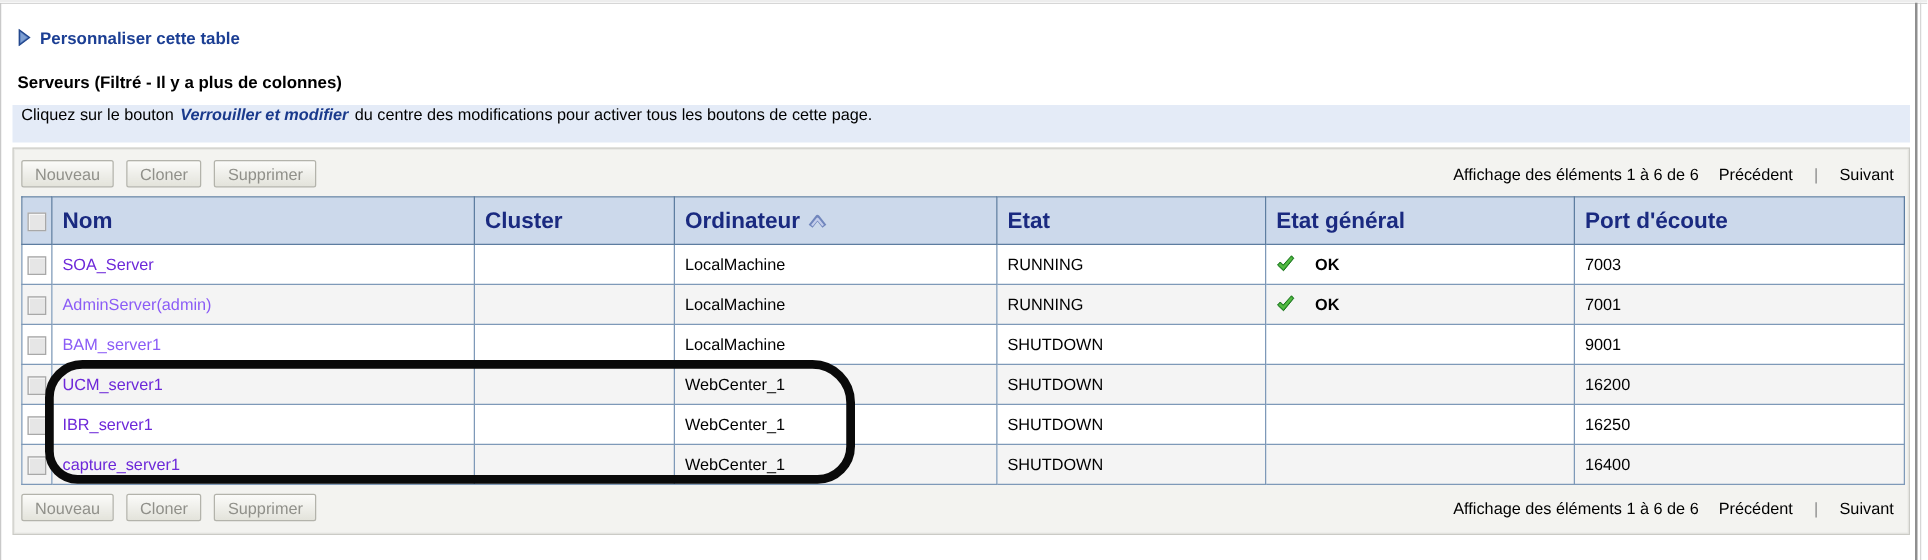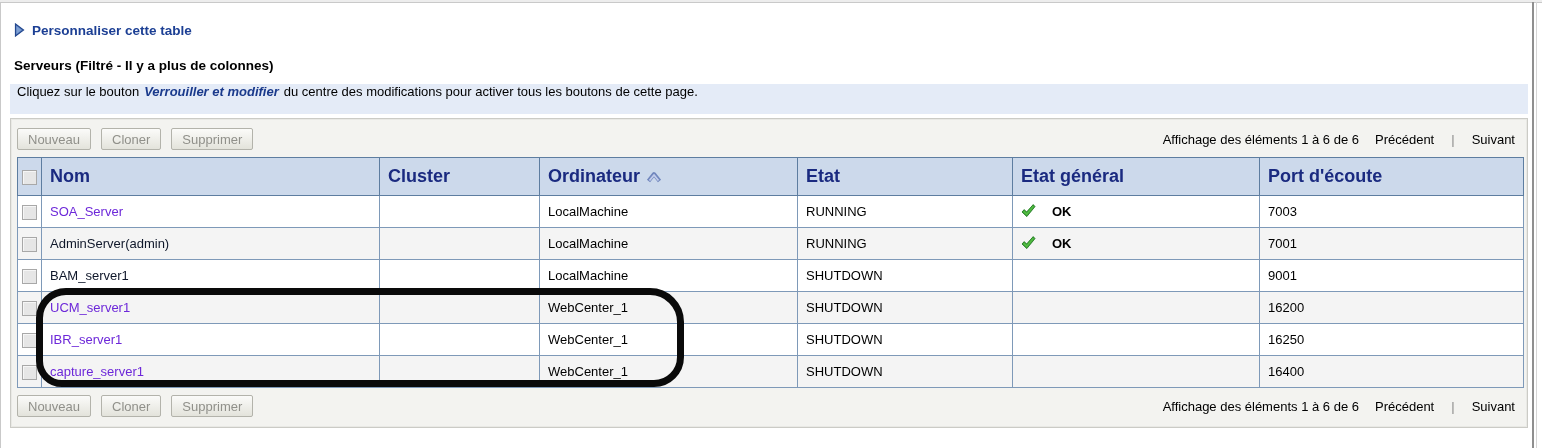--- a/index.html
+++ b/index.html
@@ -43,21 +43,21 @@
   table.servers col.c-prt{width:264px;}
   table.servers th{background:#ccd9eb;color:#1a2a80;font-weight:bold;text-align:left;
                    height:37px;padding:0 0 0 8px;border:1px solid #5d7da0;font-size:18px;}
   table.servers th.h-cb{padding:0;text-align:center;}
   table.servers td{height:31px;padding:0 0 0 8px;border:1px solid #7e99b8;font-size:13px;
                    color:#000;overflow:hidden;white-space:nowrap;}
   table.servers td.col-cb{padding:0;text-align:center;}
   table.servers tr.stripe td{background:#f4f4f4;}
   .cbx{display:inline-block;width:13px;height:13px;background:#e6e6e6;border:1px solid #a8a8a8;
        box-shadow:inset 1px 1px 0 #f6f6f6;vertical-align:middle;}
-  a.srv{color:#0f172a;text-decoration:none;cursor:pointer;}
+  a.srv{color:#8b5cf6;text-decoration:none;cursor:pointer;}
   a.srv.visited{color:#6d28d9;}
   .th-flex{display:flex;align-items:center;gap:6px;}
   .health{display:flex;align-items:flex-start;gap:16px;font-weight:bold;}
 
   
   .annotation{position:absolute;left:36px;top:286px;width:648px;height:99px;box-sizing:border-box;
               border:7px solid #0a0a0a;border-radius:30px 34px 30px 26px;pointer-events:none;}
 </style>
 </head>
 <body>

